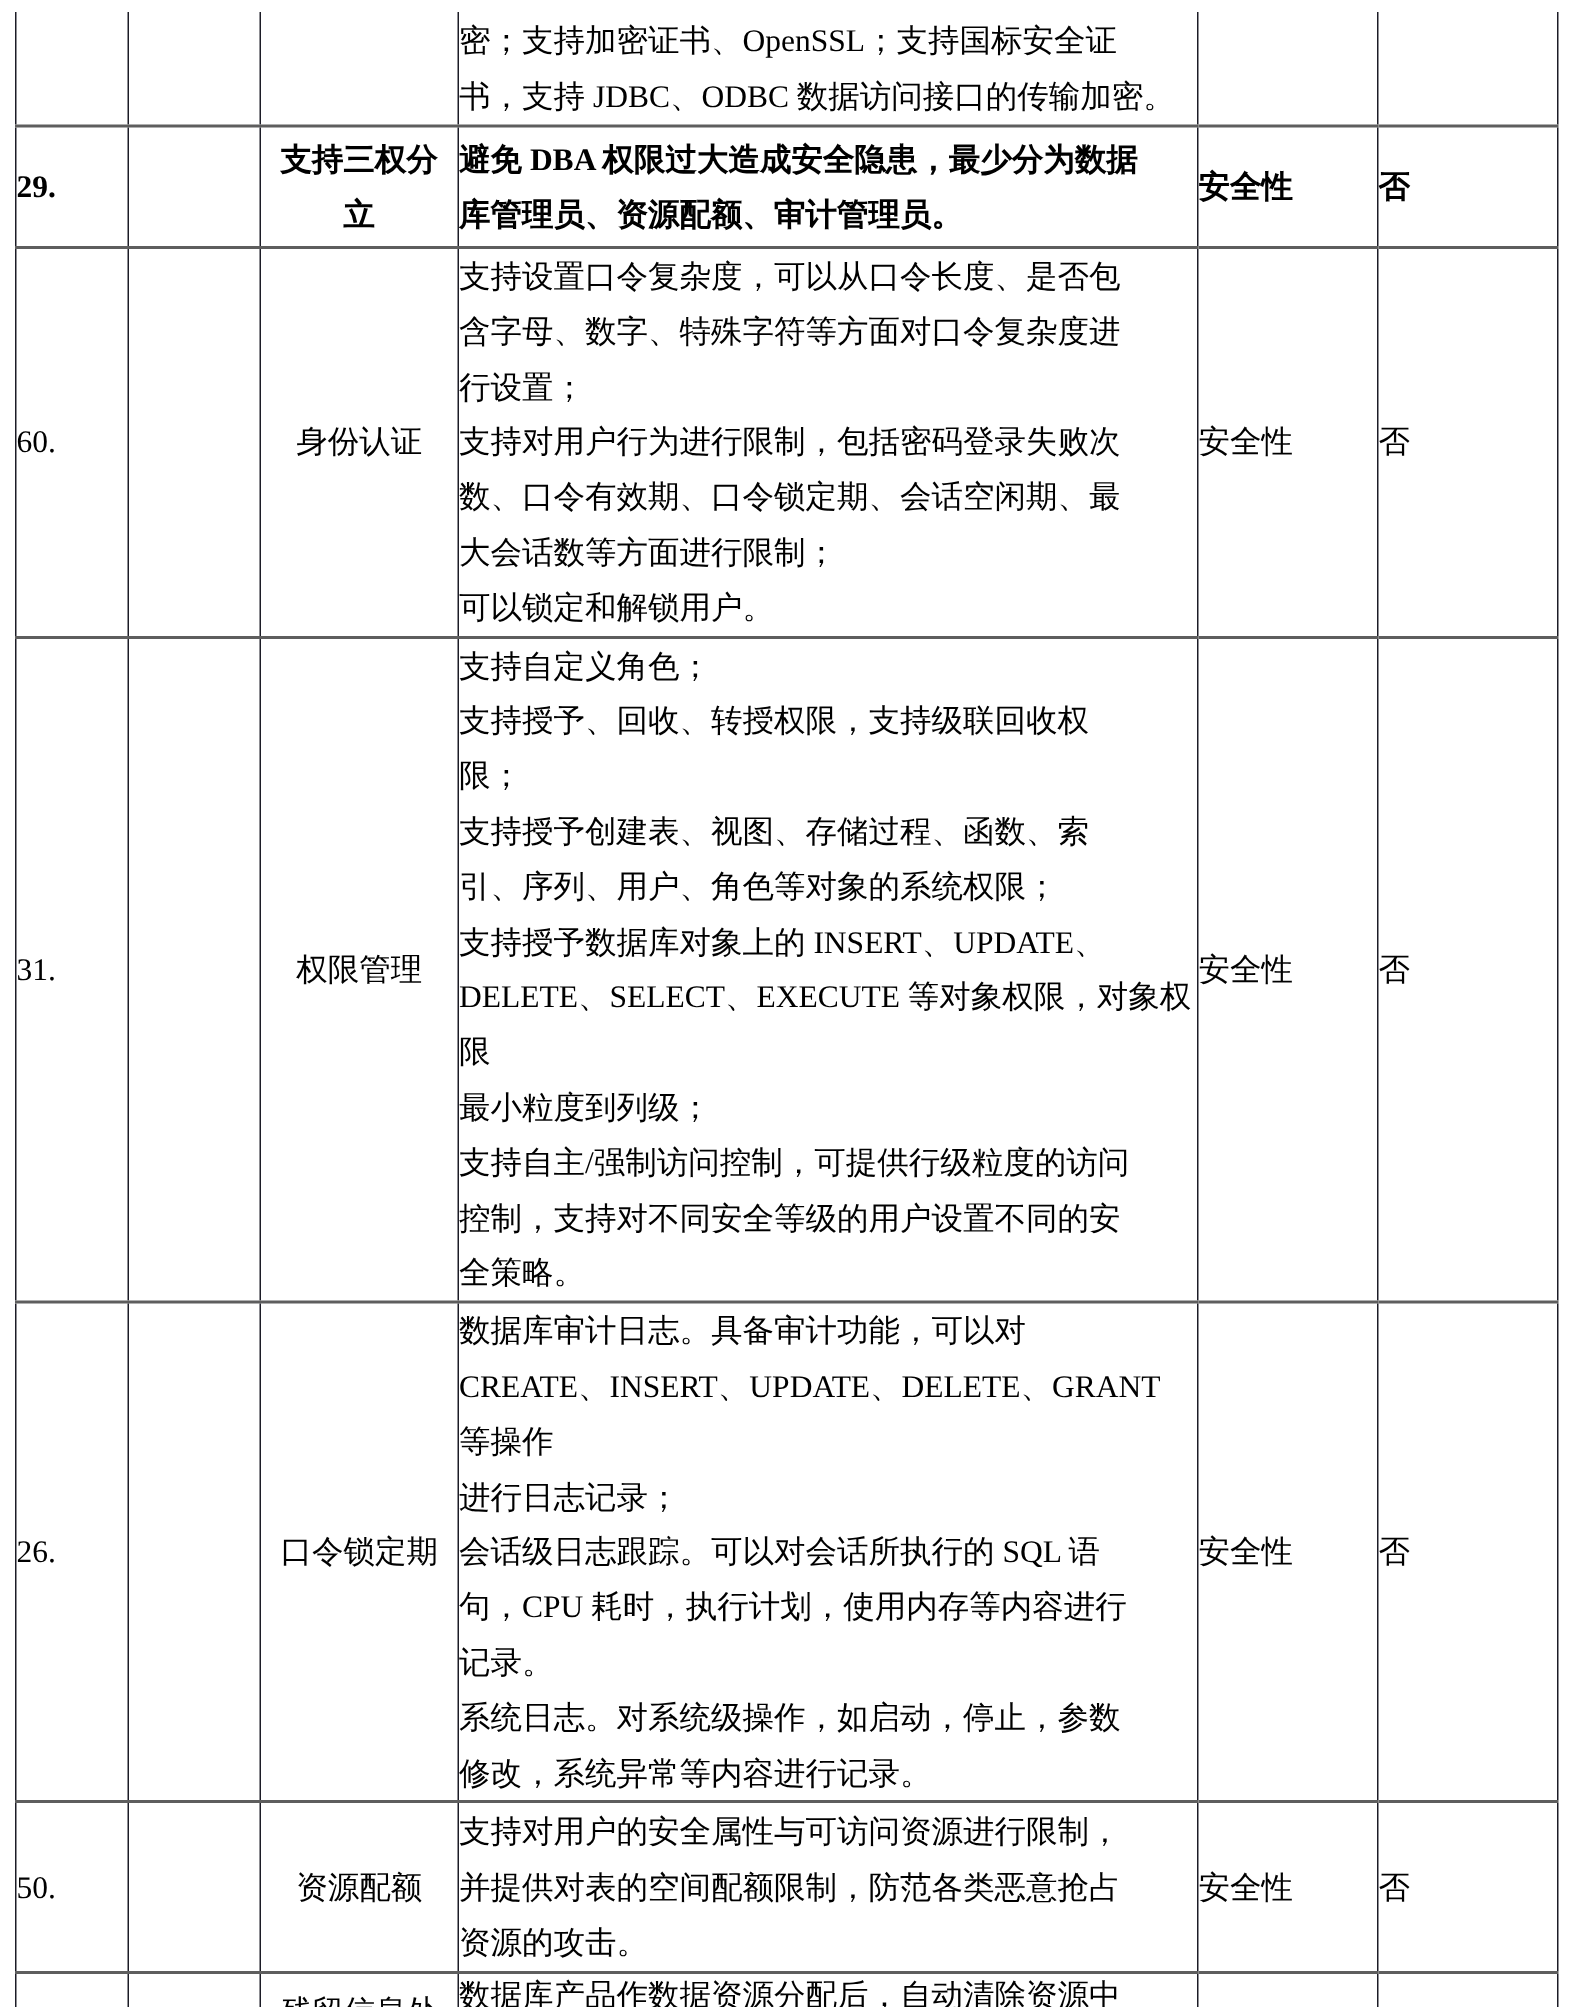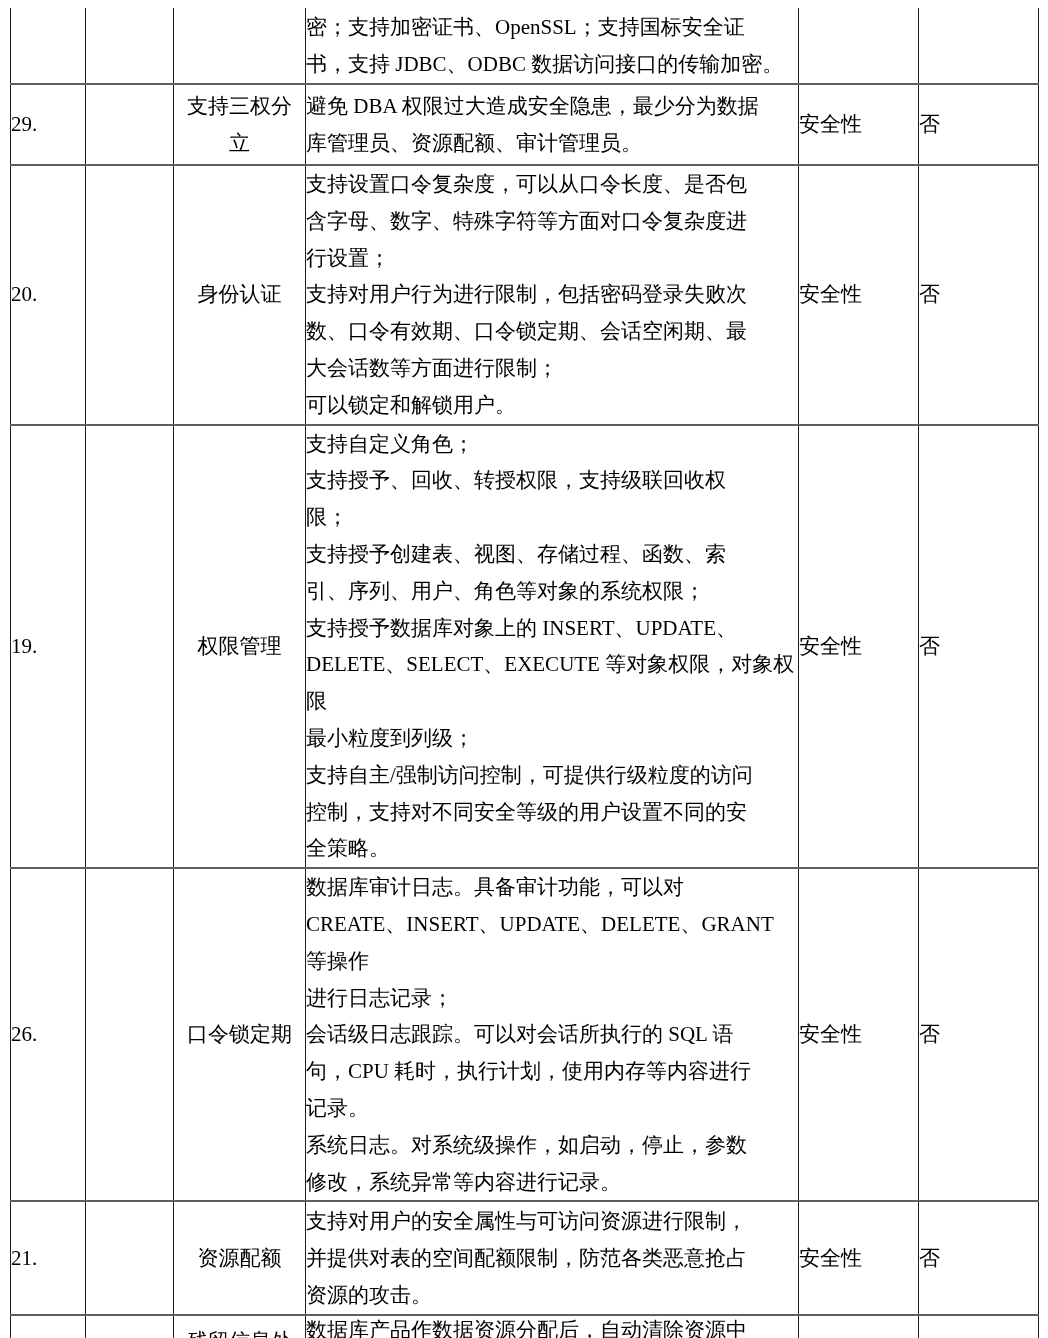--- a/index.html
+++ b/index.html
@@ -57,21 +57,21 @@
   td.c-desc {
     text-align: left;
     padding: 2px 6px 2px 8px;
     white-space: pre-line;
   }
   td.c-category, td.c-required {
   }
 
   
   table.req tr:nth-child(1) { height: 76px; padding-left: 23px;  }
-  table.req tr:nth-child(2) { height: 81px;  }
+  table.req tr:nth-child(2) { height: 81px; font-weight: bold;  }
   table.req tr:nth-child(3) { height: 253px; }
   table.req tr:nth-child(4) { height: 407px; }
   table.req tr:nth-child(5) { height: 292px; }
   table.req tr:nth-child(6) { height: 114px; }
   table.req tr:nth-child(7) { height: 84px;  }
 
   
   table.req tr:nth-child(7) td.c-desc {
     font-family: "Liberation Serif", serif;
     font-size: 21px;
@@ -105,35 +105,35 @@
           <td class="c-num">29.</td>
           <td class="c-spare"></td>
           <td class="c-feature">支持三权分
 立</td>
           <td class="c-desc">避免 DBA 权限过大造成安全隐患，最少分为数据
 库管理员、资源配额、审计管理员。</td>
           <td class="c-category">安全性</td>
           <td class="c-required">否</td>
         </tr>
         <tr>
-          <td class="c-num">20.</td>
+          <td class="c-num">60.</td>
           <td class="c-spare"></td>
           <td class="c-feature">身份认证</td>
           <td class="c-desc">支持设置口令复杂度，可以从口令长度、是否包
 含字母、数字、特殊字符等方面对口令复杂度进
 行设置；
 支持对用户行为进行限制，包括密码登录失败次
 数、口令有效期、口令锁定期、会话空闲期、最
 大会话数等方面进行限制；
 可以锁定和解锁用户。</td>
           <td class="c-category">安全性</td>
           <td class="c-required">否</td>
         </tr>
         <tr>
-          <td class="c-num">19.</td>
+          <td class="c-num">31.</td>
           <td class="c-spare"></td>
           <td class="c-feature">权限管理</td>
           <td class="c-desc">支持自定义角色；
 支持授予、回收、转授权限，支持级联回收权
 限；
 支持授予创建表、视图、存储过程、函数、索
 引、序列、用户、角色等对象的系统权限；
 支持授予数据库对象上的 INSERT、UPDATE、
 DELETE、SELECT、EXECUTE 等对象权限，对象权限
 最小粒度到列级；
@@ -152,21 +152,21 @@
 进行日志记录；
 会话级日志跟踪。可以对会话所执行的 SQL 语
 句，CPU 耗时，执行计划，使用内存等内容进行
 记录。
 系统日志。对系统级操作，如启动，停止，参数
 修改，系统异常等内容进行记录。</td>
           <td class="c-category">安全性</td>
           <td class="c-required">否</td>
         </tr>
         <tr>
-          <td class="c-num">21.</td>
+          <td class="c-num">50.</td>
           <td class="c-spare"></td>
           <td class="c-feature">资源配额</td>
           <td class="c-desc">支持对用户的安全属性与可访问资源进行限制，
 并提供对表的空间配额限制，防范各类恶意抢占
 资源的攻击。</td>
           <td class="c-category">安全性</td>
           <td class="c-required">否</td>
         </tr>
         <tr>
           <td class="c-num">34.</td>

